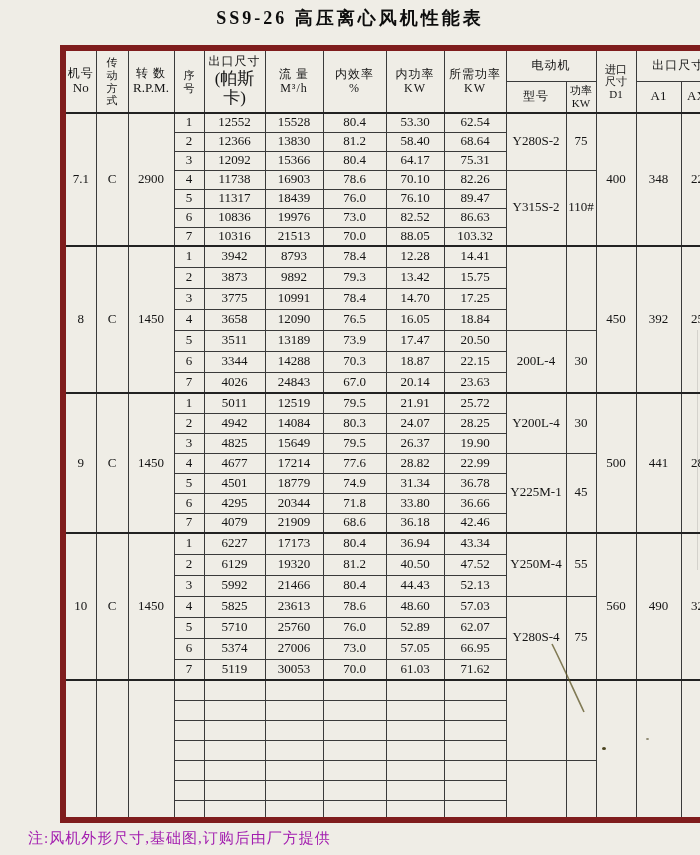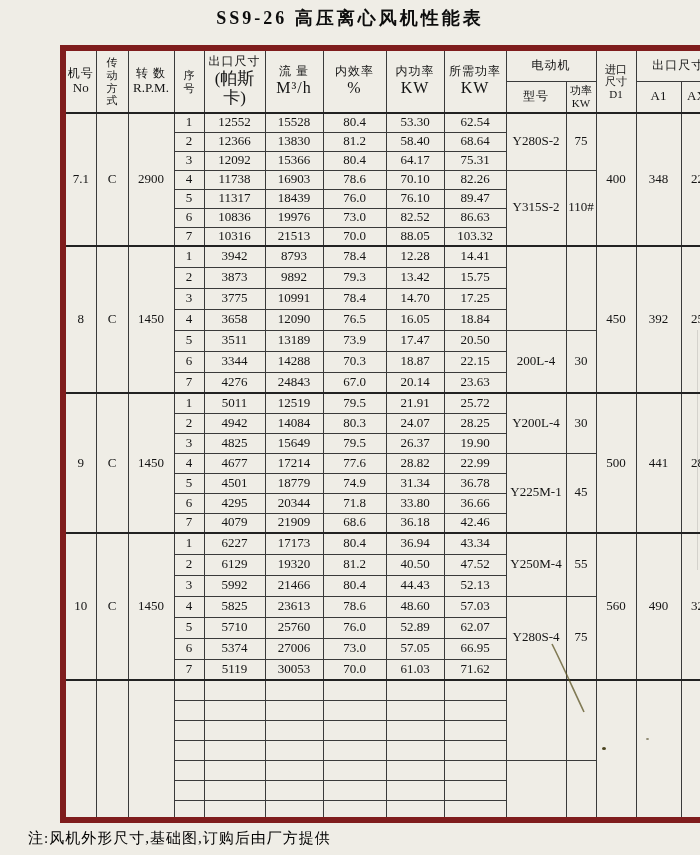--- a/index.html
+++ b/index.html
@@ -26,34 +26,34 @@
     text-align:center;vertical-align:middle;
     padding:0;font-weight:normal;
     font-size:13px;line-height:1.15;
     color:#141414;
   }
   table.spec{border:6px solid #7f1d1d;margin-left:39px;}
   thead th{font-size:12px;}
   thead .zh{display:block;font-size:12px;letter-spacing:1px;}
   thead .zh-sm{display:block;font-size:17px;letter-spacing:0;}
   thead .en{display:block;font-size:13px;}
-  thead .en-big{display:block;font-size:16px;letter-spacing:1px;}
+  thead .en-big{display:block;font-size:12px;letter-spacing:1px;}
   thead .stack{display:block;font-size:11px;line-height:1.15;}
   tr.h1{height:33px;} tr.h2{height:32px;}
   tr.blk0{height:19px;} tr.blk1{height:21px;} tr.blk2{height:20px;}
   tr.blk3{height:21px;} tr.blk4{height:20px;}
   tr.block-start td{border-top:2px solid #222;}
   td.machine{font-size:14px;}
   td.rpm{font-size:14px;}
   td.motor-model{font-size:12px;}
   td.motor-power{font-size:12px;}
   td.dim{font-size:14px;}
   .note{
     position:absolute;left:28px;top:829px;
-    font-size:15px;letter-spacing:1px;color:#000000;
+    font-size:15px;letter-spacing:1px;color:#a21caf;
   }
   .scratch{
     position:absolute;left:548px;top:642px;width:72px;height:74px;
     pointer-events:none;
   }
   .speck{position:absolute;background:#4a431f;border-radius:50%;}
   .edge-shadow{
     position:absolute;right:2px;top:330px;width:1px;height:240px;
     background:rgba(60,60,60,0.15);
   }
@@ -268,21 +268,21 @@
       <tr class="blk1">
         <td>6</td>
         <td>3344</td>
         <td>14288</td>
         <td>70.3</td>
         <td>18.87</td>
         <td>22.15</td>
       </tr>
       <tr class="blk1">
         <td>7</td>
-        <td>4276</td>
+        <td>4026</td>
         <td>24843</td>
         <td>67.0</td>
         <td>20.14</td>
         <td>23.63</td>
       </tr>
       <tr class="blk2 block-start">
         <td rowspan="7" class="machine">9</td>
         <td rowspan="7" class="machine">C</td>
         <td rowspan="7" class="rpm">1450</td>
         <td>1</td>

